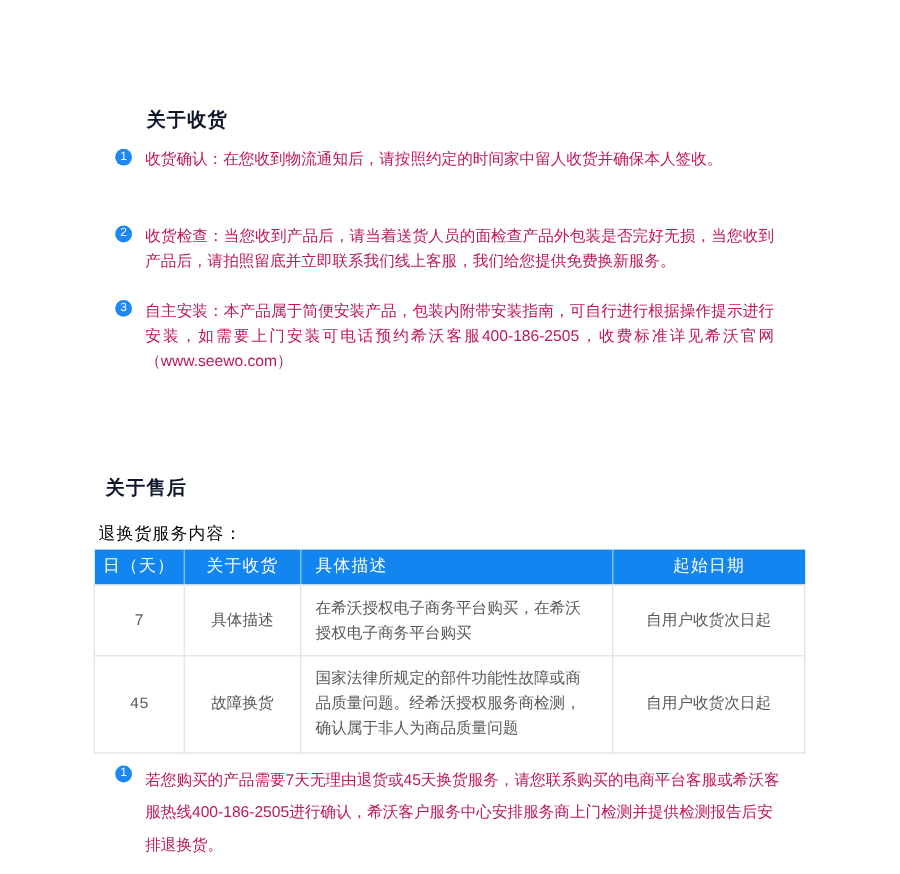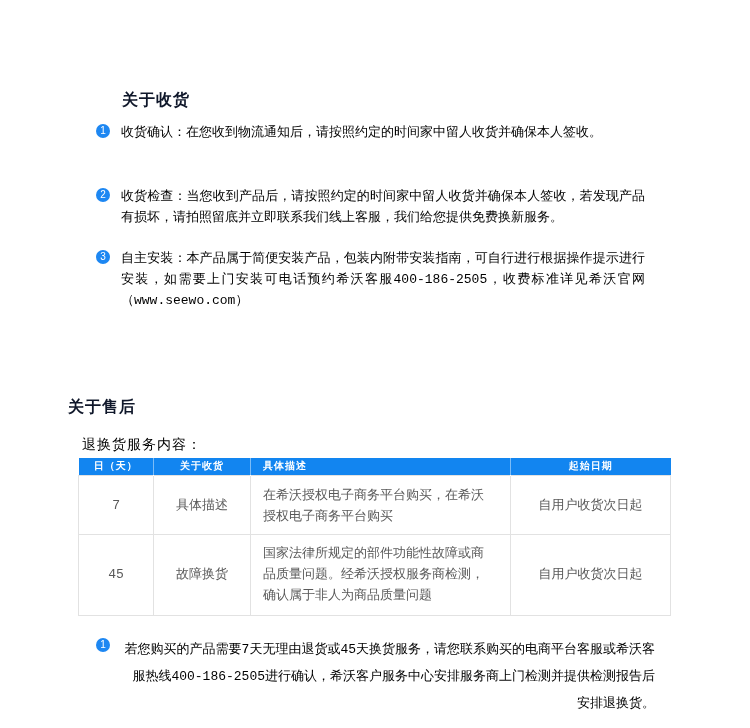--- a/index.html
+++ b/index.html
@@ -16,21 +16,21 @@
     overflow: hidden;
   }
   .section-title {
     position: absolute;
     font-size: 16px;
     font-weight: bold;
     color: #0f172a;
     letter-spacing: 1px;
   }
   .title-delivery { left: 122px; top: 90px; }
-  .title-aftersales { left: 68px; top: 397px; }
+  .title-aftersales { left: 88px; top: 397px; }
   .subtitle {
     position: absolute;
     left: 82px; top: 436px;
     font-size: 14px;
     color: #000000;
     letter-spacing: 1px;
   }
   .num-item {
     position: absolute;
     left: 96px;
@@ -46,46 +46,45 @@
     color: #ffffff;
     font-size: 10px;
     line-height: 14px;
     text-align: center;
   }
   .num-item .item-text {
     margin-left: 11px;
     width: 524px;
     font-size: 13px;
     line-height: 21px;
-    color: #000000;
+    color: #be185d;
     text-align: justify;
-    font-family: Liberation Mono, monospace;
   }
   .item-1 { top: 122px; }
   .item-2 { top: 186px; }
   .item-3 { top: 248px; }
   .note-item { top: 636px; }
   .note-item .item-text {
     width: 534px;
     line-height: 27px;
-    text-align: right;
+    text-align: left;
   }
   table.service-table {
     position: absolute;
     left: 78px; top: 458px;
     width: 592px;
     border-collapse: collapse;
     table-layout: fixed;
   }
   .service-table th {
     background: #1285f0;
     color: #ffffff;
-    font-size: 10px;
-    font-weight: bold;
-    height: 17px;
+    font-size: 14px;
+    font-weight: normal;
+    height: 29px;
     text-align: center;
     letter-spacing: 1px;
   }
   .service-table th + th { border-left: 1px solid rgba(255,255,255,0.45); }
   .service-table td {
     border: 1px solid #e2e2e2;
     color: #595959;
     font-size: 13px;
     line-height: 21px;
     text-align: center;
@@ -109,21 +108,21 @@
 
   <h2 class="section-title title-delivery">关于收货</h2>
 
   <div class="num-item item-1">
     <span class="badge">1</span>
     <p class="item-text">收货确认：在您收到物流通知后，请按照约定的时间家中留人收货并确保本人签收。</p>
   </div>
 
   <div class="num-item item-2">
     <span class="badge">2</span>
-    <p class="item-text">收货检查：当您收到产品后，请按照约定的时间家中留人收货并确保本人签收，若发现产品有损坏，请拍照留底并立即联系我们线上客服，我们给您提供免费换新服务。</p>
+    <p class="item-text">收货检查：当您收到产品后，请当着送货人员的面检查产品外包装是否完好无损，当您收到产品后，请拍照留底并立即联系我们线上客服，我们给您提供免费换新服务。</p>
   </div>
 
   <div class="num-item item-3">
     <span class="badge">3</span>
     <p class="item-text">自主安装：本产品属于简便安装产品，包装内附带安装指南，可自行进行根据操作提示进行安装，如需要上门安装可电话预约希沃客服400-186-2505，收费标准详见希沃官网（www.seewo.com）</p>
   </div>
 
   <h2 class="section-title title-aftersales">关于售后</h2>
 
   <div class="subtitle">退换货服务内容：</div>

